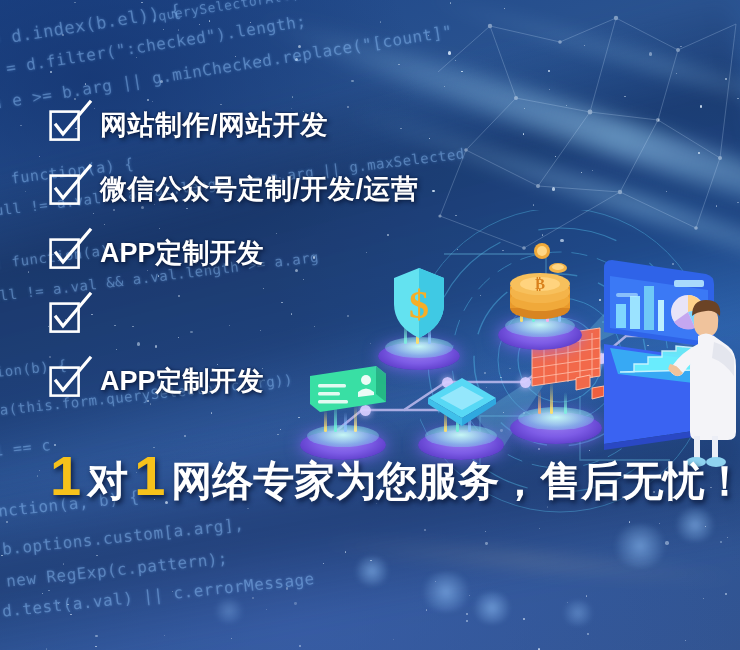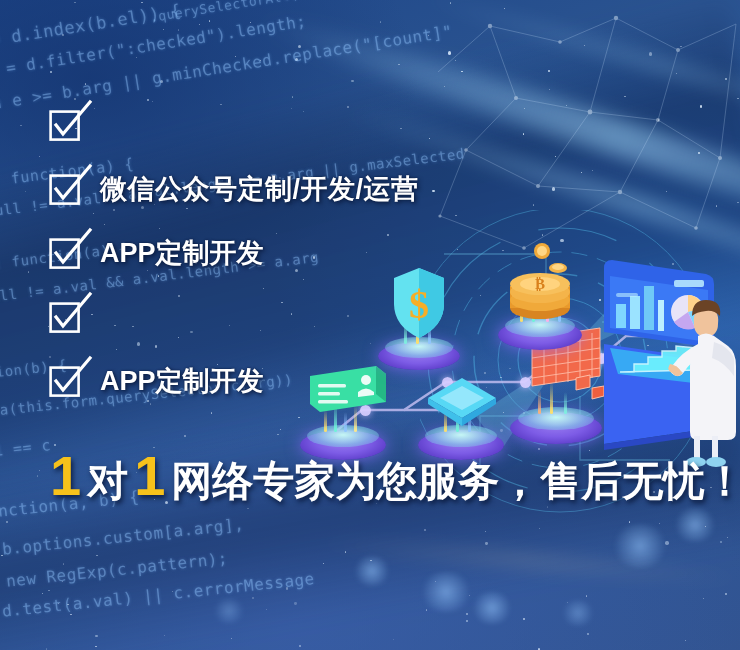--- a/index.html
+++ b/index.html
@@ -598,20 +598,21 @@
 
   <div class="checklist">
 
     <div class="row">
       <span class="cbox">
         <svg width="44" height="46" viewBox="0 0 44 46">
           <rect x="1.6" y="11.6" width="28" height="28" fill="none" stroke="#ffffff" stroke-width="2.6"></rect>
           <path d="M7 25 L14 34 L41 2" fill="none" stroke="#ffffff" stroke-width="3.2" stroke-linecap="square"></path>
         </svg>
       </span>
+      <span class="rtext">网站制作/网站开发</span>
     </div>
 
     <div class="row">
       <span class="cbox">
         <svg width="44" height="46" viewBox="0 0 44 46">
           <rect x="1.6" y="11.6" width="28" height="28" fill="none" stroke="#ffffff" stroke-width="2.6"></rect>
           <path d="M7 25 L14 34 L41 2" fill="none" stroke="#ffffff" stroke-width="3.2" stroke-linecap="square"></path>
         </svg>
       </span>
       <span class="rtext">微信公众号定制/开发/运营</span>

